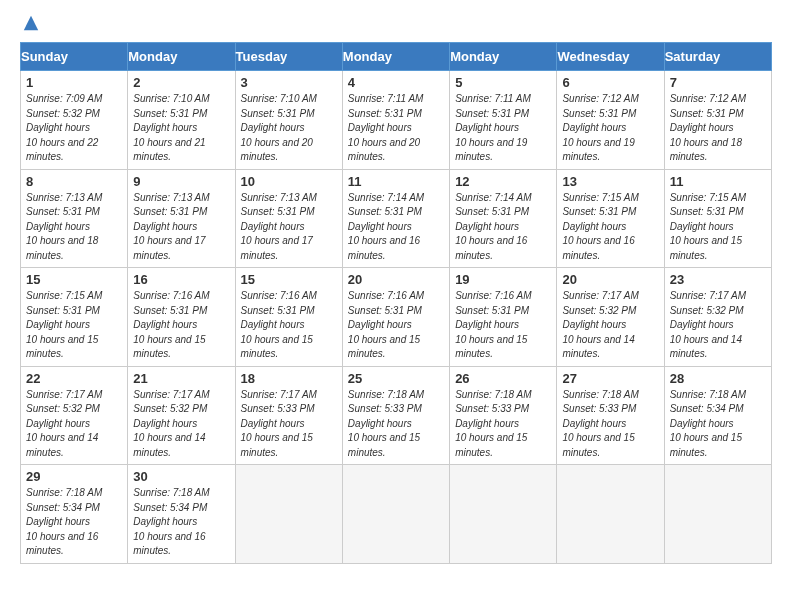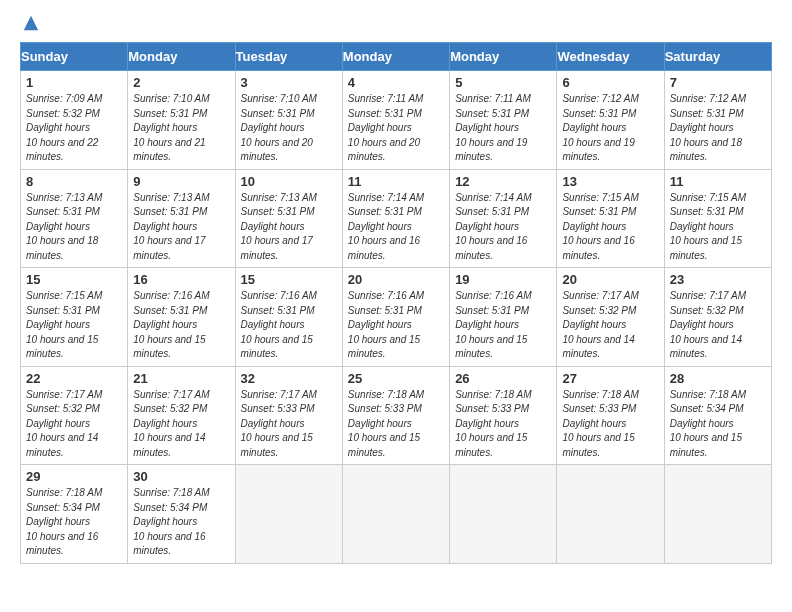--- a/index.html
+++ b/index.html
@@ -211,21 +211,21 @@
       <tr>
         <td>
         <span class="day-num">22</span>
         <span class="cell-text">Sunrise: 7:17 AM<br>Sunset: 5:32 PM<br>Daylight hours<br>10 hours and 14 minutes.</span>
       </td>
         <td>
         <span class="day-num">21</span>
         <span class="cell-text">Sunrise: 7:17 AM<br>Sunset: 5:32 PM<br>Daylight hours<br>10 hours and 14 minutes.</span>
       </td>
         <td>
-        <span class="day-num">32</span>
+        <span class="day-num">18</span>
         <span class="cell-text">Sunrise: 7:17 AM<br>Sunset: 5:33 PM<br>Daylight hours<br>10 hours and 15 minutes.</span>
       </td>
         <td>
         <span class="day-num">25</span>
         <span class="cell-text">Sunrise: 7:18 AM<br>Sunset: 5:33 PM<br>Daylight hours<br>10 hours and 15 minutes.</span>
       </td>
         <td>
         <span class="day-num">26</span>
         <span class="cell-text">Sunrise: 7:18 AM<br>Sunset: 5:33 PM<br>Daylight hours<br>10 hours and 15 minutes.</span>
       </td>

